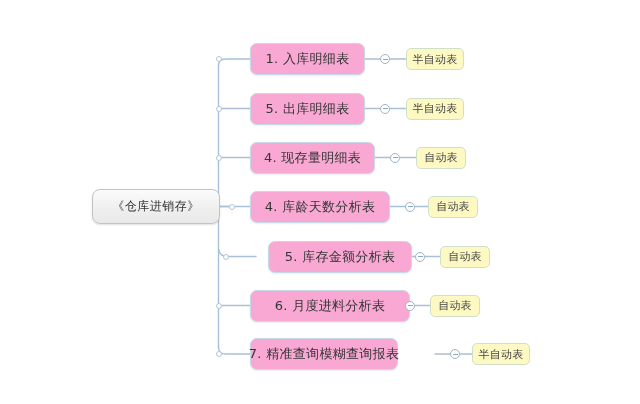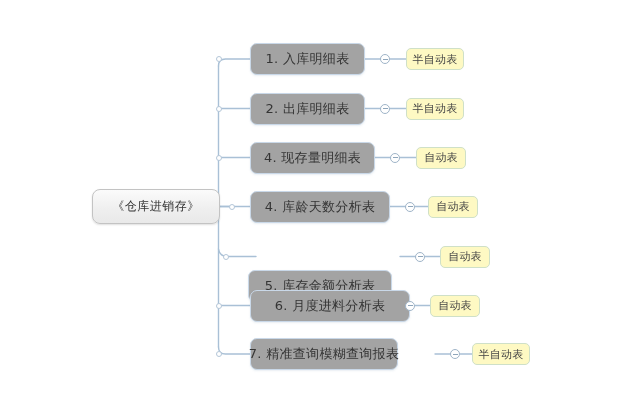--- a/index.html
+++ b/index.html
@@ -55,21 +55,21 @@
     white-space: nowrap;
   }
 
   
   .branch-node {
     position: absolute;
     box-sizing: border-box;
     height: 32px;
     border: 1px solid #c9d8e8;
     border-radius: 7px;
-    background: #a3a3a3;
+    background: #f9a8d4;
     box-shadow: 0 1px 2px rgba(120,150,180,0.16);
     display: flex;
     align-items: center;
     justify-content: center;
   }
   .branch-label {
     font-size: 13px;
     color: #353535;
     white-space: nowrap;
     letter-spacing: 0.3px;
@@ -191,21 +191,21 @@
 
   <div class="branch-node" style="left:250px; top:43px; width:115px;">
     <span class="branch-label">1. 入库明细表</span>
   </div>
   <span class="toggle" style="left:380px; top:54px;"></span>
   <div class="tag-node" style="left:406px; top:48px; width:58px;">
     <span class="tag-label">半自动表</span>
   </div>
 
   <div class="branch-node" style="left:250px; top:92.5px; width:115px;">
-    <span class="branch-label">2. 出库明细表</span>
+    <span class="branch-label">5. 出库明细表</span>
   </div>
   <span class="toggle" style="left:380px; top:103.5px;"></span>
   <div class="tag-node" style="left:406px; top:97.5px; width:58px;">
     <span class="tag-label">半自动表</span>
   </div>
 
   <div class="branch-node" style="left:250px; top:141.5px; width:125px;">
     <span class="branch-label">4. 现存量明细表</span>
   </div>
   <span class="toggle" style="left:390px; top:152.5px;"></span>
@@ -214,21 +214,21 @@
   </div>
 
   <div class="branch-node" style="left:250px; top:190.5px; width:140px;">
     <span class="branch-label">4. 库龄天数分析表</span>
   </div>
   <span class="toggle" style="left:405px; top:201.5px;"></span>
   <div class="tag-node" style="left:428px; top:195.5px; width:50px;">
     <span class="tag-label">自动表</span>
   </div>
 
-  <div class="branch-node" style="left:248px; top:240.5px; width:144px;margin-top:29px;">
+  <div class="branch-node" style="left:268px; top:240.5px; width:144px;">
     <span class="branch-label">5. 库存金额分析表</span>
   </div>
   <span class="toggle" style="left:415px; top:251.5px;"></span>
   <div class="tag-node" style="left:440px; top:245.5px; width:50px;">
     <span class="tag-label">自动表</span>
   </div>
 
   <div class="branch-node" style="left:250px; top:289.5px; width:160px;text-align:right;">
     <span class="branch-label">6. 月度进料分析表</span>
   </div>

